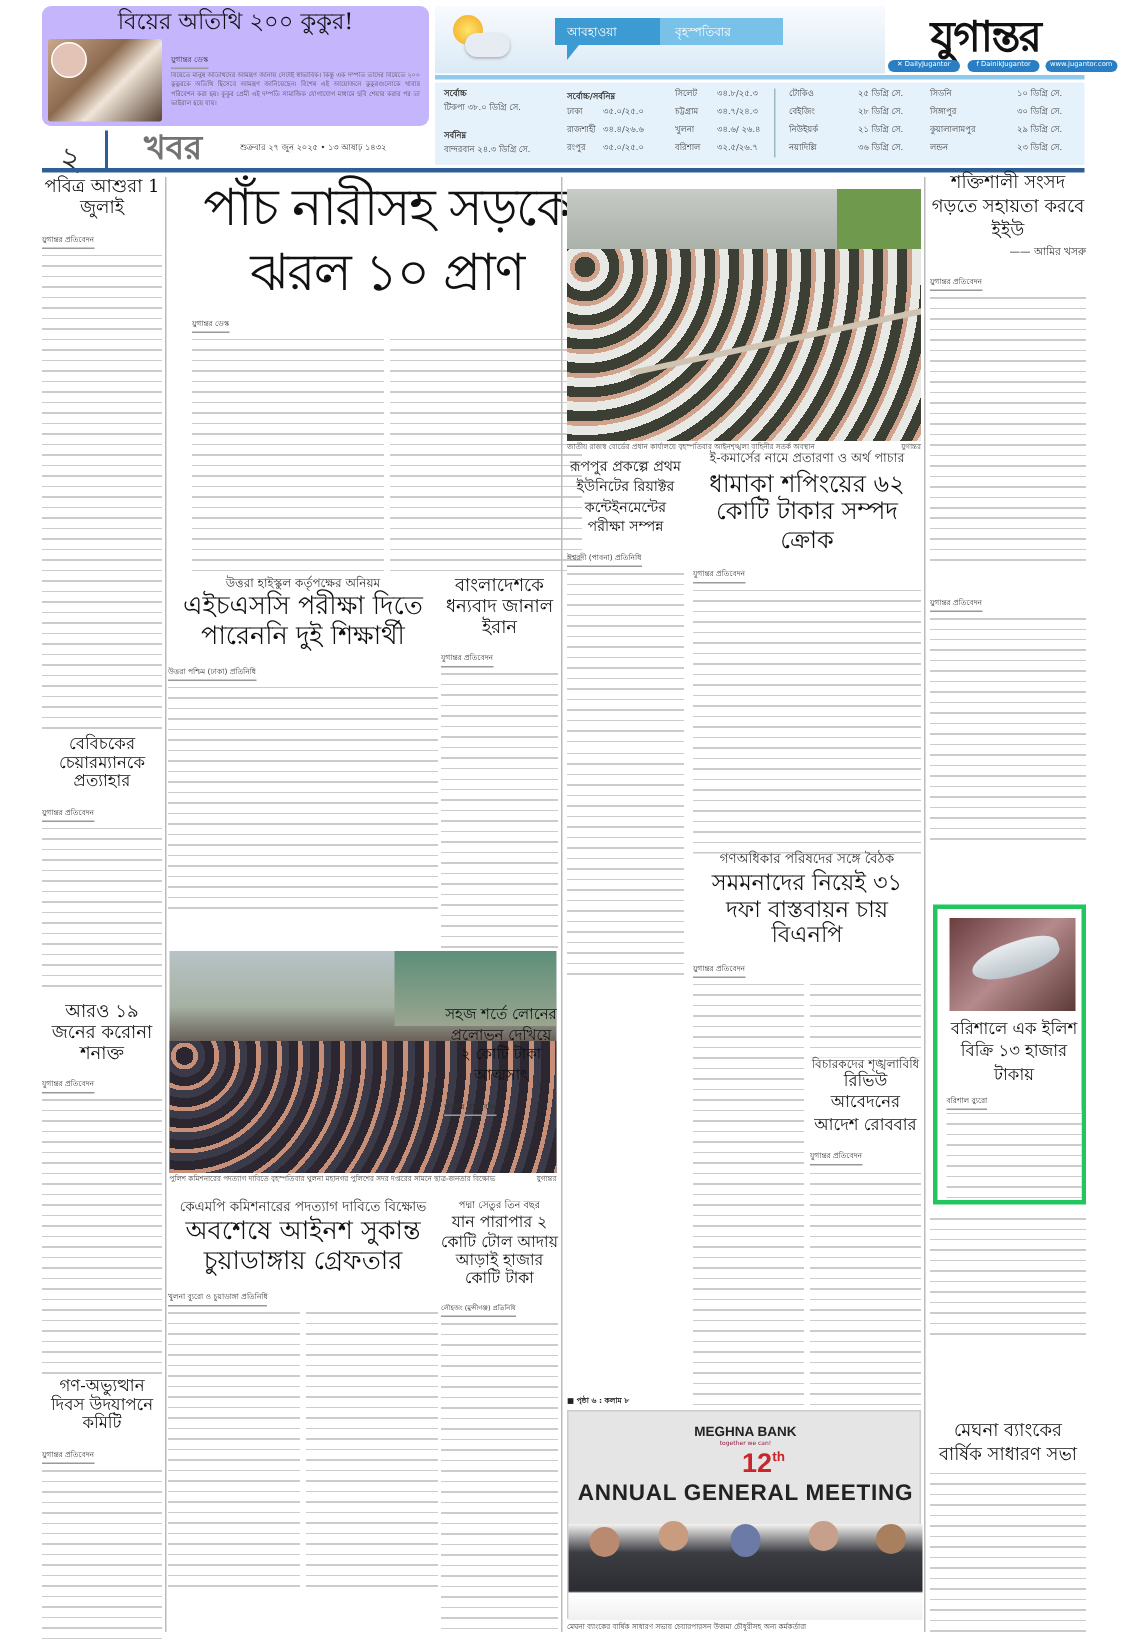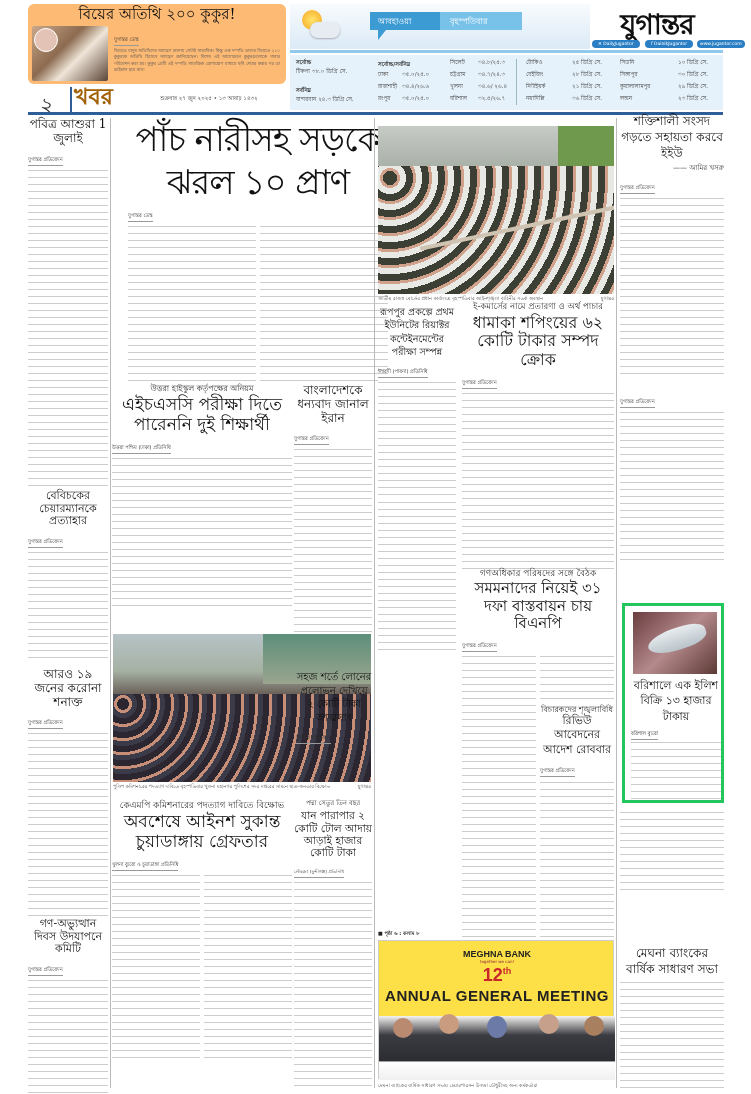--- a/index.html
+++ b/index.html
@@ -5,35 +5,35 @@
 *{box-sizing:border-box;margin:0;padding:0}
 body{width:751px;height:1094px;background:#fff;font-family:"DejaVu Sans",sans-serif;color:#222;position:relative;overflow:hidden}
 .abs{position:absolute}
 .hl{font-family:"DejaVu Serif",serif;color:#111;text-align:center;line-height:1.15}
 .body-text{font-size:4.6px;line-height:7px;color:#555;text-align:justify;overflow:hidden}
 .byline{font-size:5px;color:#333;border-bottom:1px solid #999;display:inline-block;margin:2px 0 2px;padding-bottom:1px}
 .photo{background:#8a8a8a;overflow:hidden}
 .caption{font-size:4.8px;color:#444;line-height:7px}
 .rule-v{border-left:1px solid #bbb}
 
-.teaser{left:28px;top:4px;width:258px;height:80px;background:#fdba74;border-radius:6px}
+.teaser{left:28px;top:4px;width:258px;height:80px;background:#c4b5fd;border-radius:6px}
 .teaser h2{font-size:15px;font-weight:normal;text-align:center;margin-top:2px}
 
 .weather-top{left:290px;top:4px;width:300px;height:45px;background:linear-gradient(#f8fbfe,#dbeaf6)}
 .weather-tab{left:370px;top:12px;width:152px;height:18px;background:#3d9bd4;color:#fff;font-size:8px}
 .weather-tab span{display:inline-block;padding:3px 8px}
 .weather-tab .day{background:#78c2ea;position:absolute;left:70px;top:0;height:18px;width:82px;padding:3px 10px}
 .weather-strip{left:290px;top:50px;width:433px;height:3px;background:#8fc9ec}
 .weather-table{left:290px;top:55px;width:433px;height:55px;background:#e6f2fb;font-size:5.6px;color:#444}
 .weather-table .cell{position:absolute;white-space:nowrap}
 .logo{left:572px;top:3px;width:170px;height:36px;font-family:"DejaVu Serif",serif;font-weight:bold;font-size:28px;color:#111;text-align:center;letter-spacing:-1px}
 .social{top:40px;height:8px;background:#2a7fc4;color:#fff;font-size:4.5px;border-radius:4px;padding:1px 6px;line-height:6px}
 .masthead-line{left:28px;top:112px;width:695px;height:3px;background:#2f5e96}
 .page-num{left:40px;top:88px;font-size:22px;color:#333;font-family:"DejaVu Serif",serif}
-.section-name{left:70px;top:87px;font-size:22px;color:#a16207;font-weight:bold;font-family:Liberation Mono, monospace;border-left:2px solid #2f5e96;padding-left:2px;height:26px;line-height:24px}
+.section-name{left:70px;top:87px;font-size:22px;color:#737373;font-weight:bold;font-family:Liberation Sans, sans-serif;border-left:2px solid #2f5e96;padding-left:24px;height:26px;line-height:24px}
 .date-line{left:160px;top:95px;font-size:5.5px;color:#333}
 </style>
 </head>
 <body>
 
 <div class="abs teaser">
   <h2 class="hl">বিয়ের অতিথি ২০০ কুকুর!</h2>
   <div class="abs photo" style="left:4px;top:22px;width:76px;height:55px;background:linear-gradient(135deg,#c9a88b,#8c6a4f 40%,#efe5d8 60%,#5a4436);border-radius:2px">
     <div class="abs" style="left:2px;top:2px;width:24px;height:24px;border-radius:50%;background:#e3c3b6;border:1px solid #fff"></div>
   </div>
@@ -212,24 +212,24 @@
 </div>
 
 <div class="abs" style="left:378px;top:500px;width:78px">
   <div style="height:150px;background:repeating-linear-gradient(#fff 0 2px,#ccc 2px 3px,#fff 3px 7px)"></div>
 </div>
 <div class="abs" style="left:296px;top:670px;width:76px">
   <div class="hl" style="font-size:10px;line-height:1.35">সহজ শর্তে লোনের প্রলোভন দেখিয়ে ২ কোটি টাকা আত্মসাৎ</div>
   <div class="byline">যুগান্তর প্রতিবেদন</div>
 </div>
 
-<div class="abs" style="left:378px;top:940px;width:236px;height:139px;background:#fde047;border:1px solid #ccc">
+<div class="abs" style="left:378px;top:940px;width:236px;height:139px;background:#e5e5e5;border:1px solid #ccc">
   <div class="abs" style="left:0;top:8px;width:236px;text-align:center;font-family:'Liberation Sans',sans-serif;font-weight:bold;font-size:9px;color:#222">MEGHNA BANK</div>
   <div class="abs" style="left:0;top:18px;width:236px;text-align:center;font-size:4px;color:#8a2040">together we can!</div>
-  <div class="abs" style="left:0;top:24px;width:236px;text-align:center;font-family:'Liberation Sans',sans-serif;font-weight:bold;color:#c8262a;font-size:18px"><span>12</span><sup style="font-size:9px">th</sup></div>
+  <div class="abs" style="left:12px;top:24px;width:236px;text-align:center;font-family:'Liberation Sans',sans-serif;font-weight:bold;color:#c8262a;font-size:18px"><span>12</span><sup style="font-size:9px">th</sup></div>
   <div class="abs" style="left:0;top:46px;width:236px;text-align:center;font-family:'Liberation Sans',sans-serif;font-weight:bold;color:#222;font-size:15px;letter-spacing:0.5px">ANNUAL GENERAL MEETING</div>
   <div class="abs" style="left:0;top:75px;width:236px;height:64px;background:linear-gradient(#f4f3f1 0%,#3b3c42 30%,#2c2d33 70%,#ffffff 72%,#f0f0f0 100%)">
     <div class="abs" style="left:14px;top:2px;width:20px;height:20px;border-radius:50%;background:#b98a70"></div>
     <div class="abs" style="left:60px;top:-2px;width:20px;height:20px;border-radius:50%;background:#c99c80"></div>
     <div class="abs" style="left:108px;top:0;width:20px;height:22px;border-radius:50%;background:#6b7aa6"></div>
     <div class="abs" style="left:160px;top:-2px;width:20px;height:20px;border-radius:50%;background:#c6a08a"></div>
     <div class="abs" style="left:205px;top:0;width:20px;height:20px;border-radius:50%;background:#a8805f"></div>
   </div>
 </div>
 <div class="abs caption" style="left:378px;top:1082px;width:236px">মেঘনা ব্যাংকের বার্ষিক সাধারণ সভায় চেয়ারপারসন উজমা চৌধুরীসহ অন্য কর্মকর্তারা</div>

